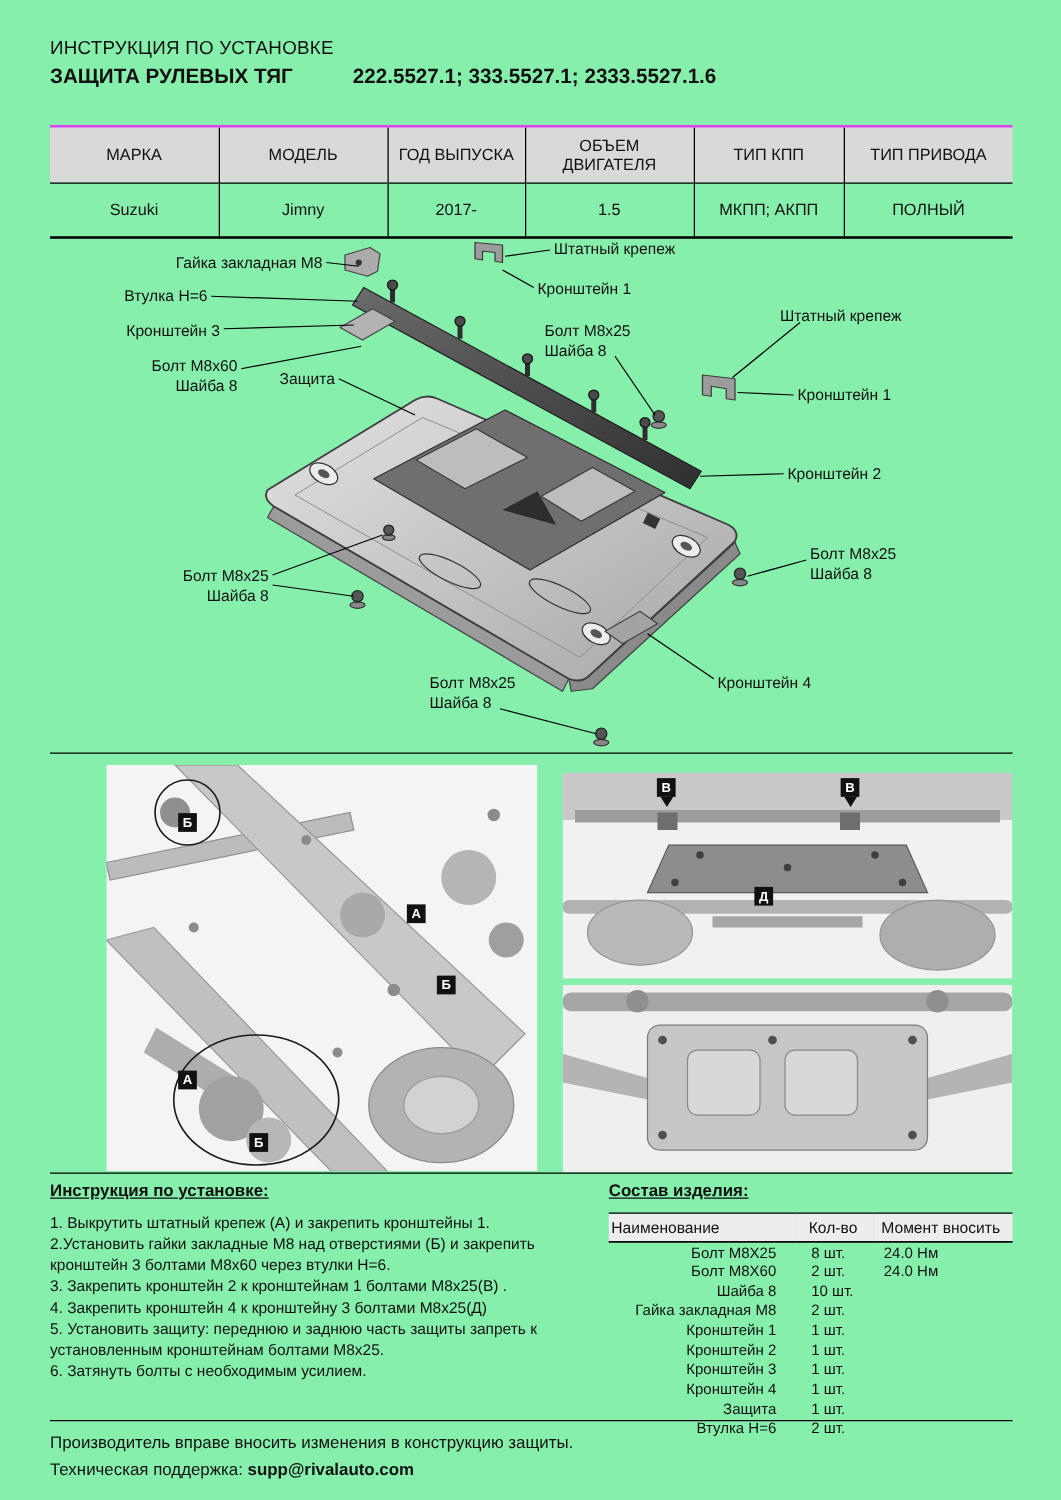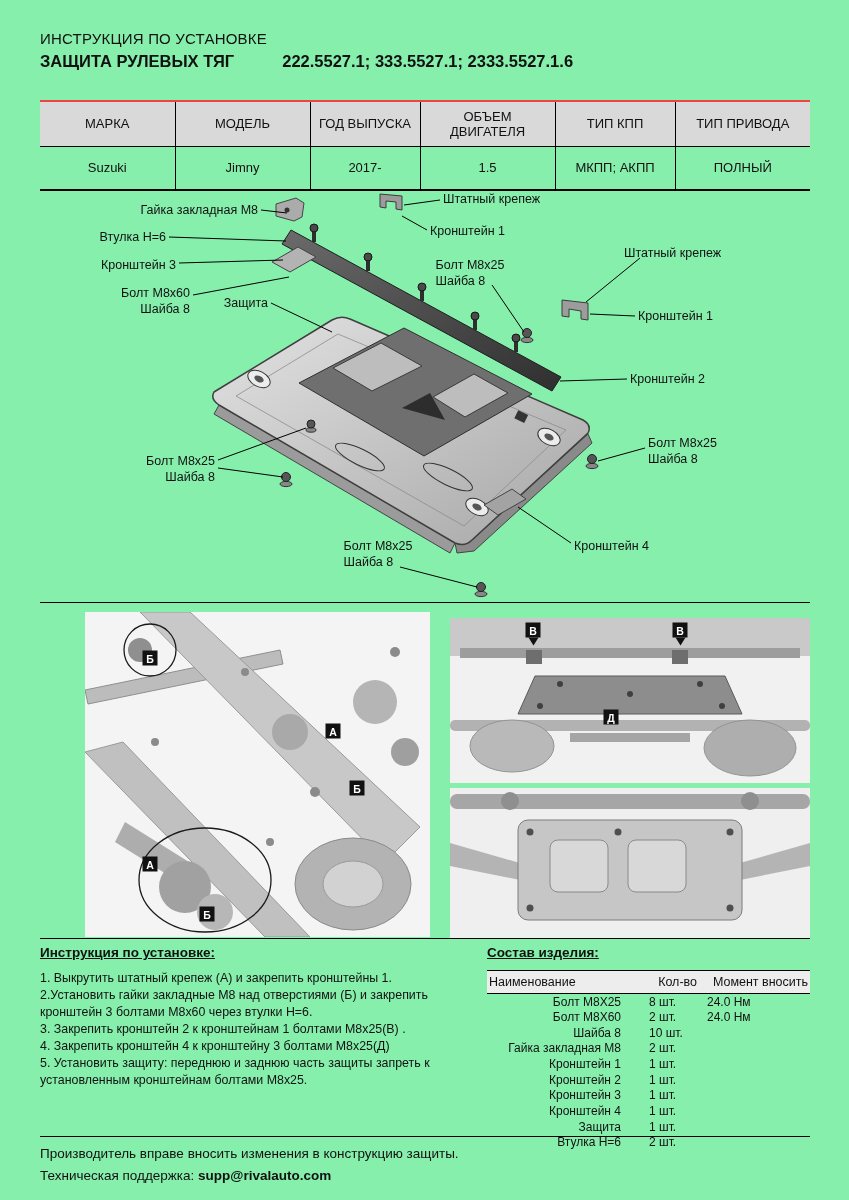--- a/index.html
+++ b/index.html
@@ -6,21 +6,21 @@
   body{background:#e8e8e8;font-family:"Liberation Sans",sans-serif;color:#111}
   #page{position:relative;width:849px;height:1200px;background:#86efac;margin:0 auto;overflow:hidden}
 
   .doc-type{position:absolute;left:40px;top:30px;font-size:15px;letter-spacing:.2px}
   .doc-title{position:absolute;left:40px;top:52px;font-size:16.5px;font-weight:bold;display:flex;gap:48px;white-space:nowrap}
 
   #spec-table{position:absolute;left:40px;top:100px;width:770px;border-collapse:collapse;table-layout:fixed;text-align:center;font-size:13px}
   #spec-table th{background:#d9d9d9;font-weight:normal;height:45px;padding:2px 8px;vertical-align:middle}
   #spec-table td{height:44px;vertical-align:middle}
   #spec-table th+th,#spec-table td+td{border-left:1px solid #000}
-  #spec-table thead tr{border-top:2px solid #ef4444;border-bottom:1px solid #000}
+  #spec-table thead tr{border-top:2px solid #d946ef;border-bottom:1px solid #000}
   #spec-table tbody tr{border-bottom:2px solid #000}
   #spec-table col:nth-child(1){width:135px}
   #spec-table col:nth-child(2){width:135px}
   #spec-table col:nth-child(3){width:110px}
   #spec-table col:nth-child(4){width:135px}
   #spec-table col:nth-child(5){width:120px}
   #spec-table col:nth-child(6){width:135px}
 
   #diagram-layer{position:absolute;inset:0;pointer-events:none}
   #diagram-svg{position:absolute;left:0;top:0}
@@ -39,21 +39,21 @@
           display:flex;align-items:center;justify-content:center;transform:translate(-50%,-50%);z-index:5}
   .marker-arrow{position:absolute;top:100%;left:50%;transform:translateX(-50%);width:0;height:0;
           border-left:5px solid transparent;border-right:5px solid transparent;border-top:8px solid #111}
 
   #instructions{position:absolute;left:40px;top:945px;width:437px}
   .sec-title{font-size:13.5px;font-weight:bold;text-decoration:underline;margin-bottom:10px}
   .step{font-size:12.4px;line-height:1.37}
 
   #parts{position:absolute;left:487px;top:945px;width:323px}
   #parts-table{width:100%;border-collapse:collapse;font-size:12px;margin-top:2px}
-  #parts-table th{font-weight:normal;font-size:12.5px;background:#ededed;border-top:1.5px solid #000;border-bottom:1.5px solid #000;padding:4px 2px;text-align:right}
+  #parts-table th{font-weight:normal;font-size:12.5px;background:#ededed;border-top:1.5px solid #000;border-bottom:1.5px solid #000;padding:4px 2px;text-align:left}
   #parts-table th:nth-child(1){width:150px;text-align:left}
   #parts-table th:nth-child(2){width:62px;padding-left:10px}
   #parts-table th:nth-child(3){width:111px;padding-left:6px}
   #parts-table td{padding:0.5px 2px;line-height:1.22}
   #parts-table td:nth-child(1){text-align:right;padding-right:16px}
   #parts-table td:nth-child(2){padding-left:12px}
   #parts-table td:nth-child(3){padding-left:8px}
 
   #footer-line1{position:absolute;left:40px;top:1146px;font-size:13.5px}
   #footer-line2{position:absolute;left:40px;top:1168px;font-size:13.5px}
@@ -340,20 +340,21 @@
   <div class="hline" style="top:938px"></div>
 
   <div id="instructions">
     <div class="sec-title">Инструкция по установке:</div>
     <div id="steps">
         <div class="step">1. Выкрутить штатный крепеж (А) и закрепить кронштейны 1.</div>
         <div class="step">2.Установить гайки закладные М8 над отверстиями (Б) и закрепить кронштейн 3 болтами М8х60 через втулки Н=6.</div>
         <div class="step">3. Закрепить кронштейн 2 к кронштейнам 1 болтами М8х25(В) .</div>
         <div class="step">4. Закрепить кронштейн 4 к кронштейну 3 болтами М8х25(Д)</div>
         <div class="step">5. Установить защиту: переднюю и заднюю часть защиты запреть к установленным кронштейнам болтами М8х25.</div>
+        <div class="step">6. Затянуть болты с необходимым усилием.</div>
       </div>
   </div>
 
   <div id="parts">
     <div class="sec-title">Состав изделия:</div>
     <table id="parts-table">
       <thead>
           <tr id="parts-head-row">
             <th>Наименование</th>
             <th>Кол-во</th>

